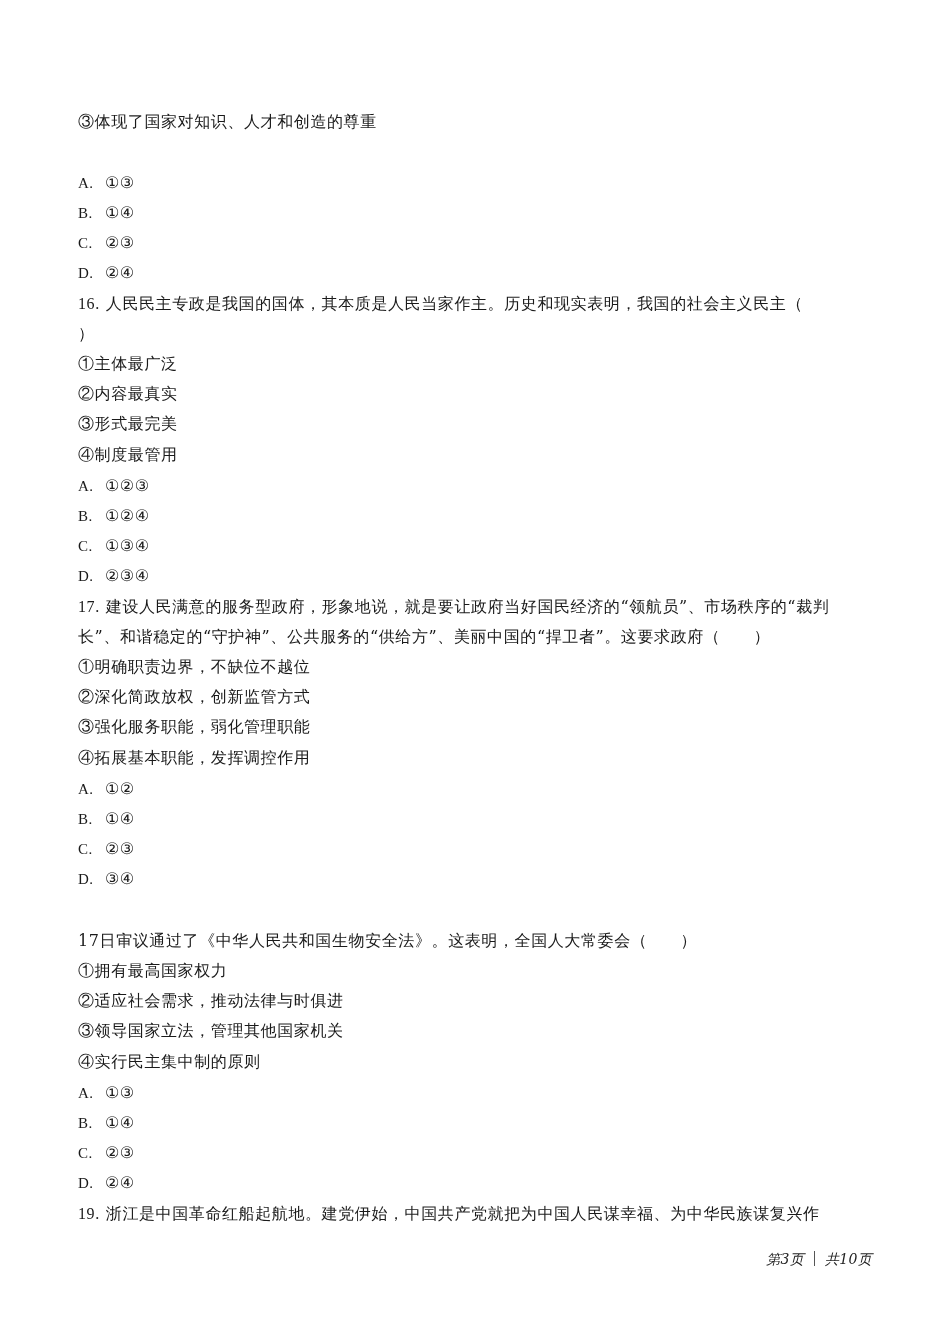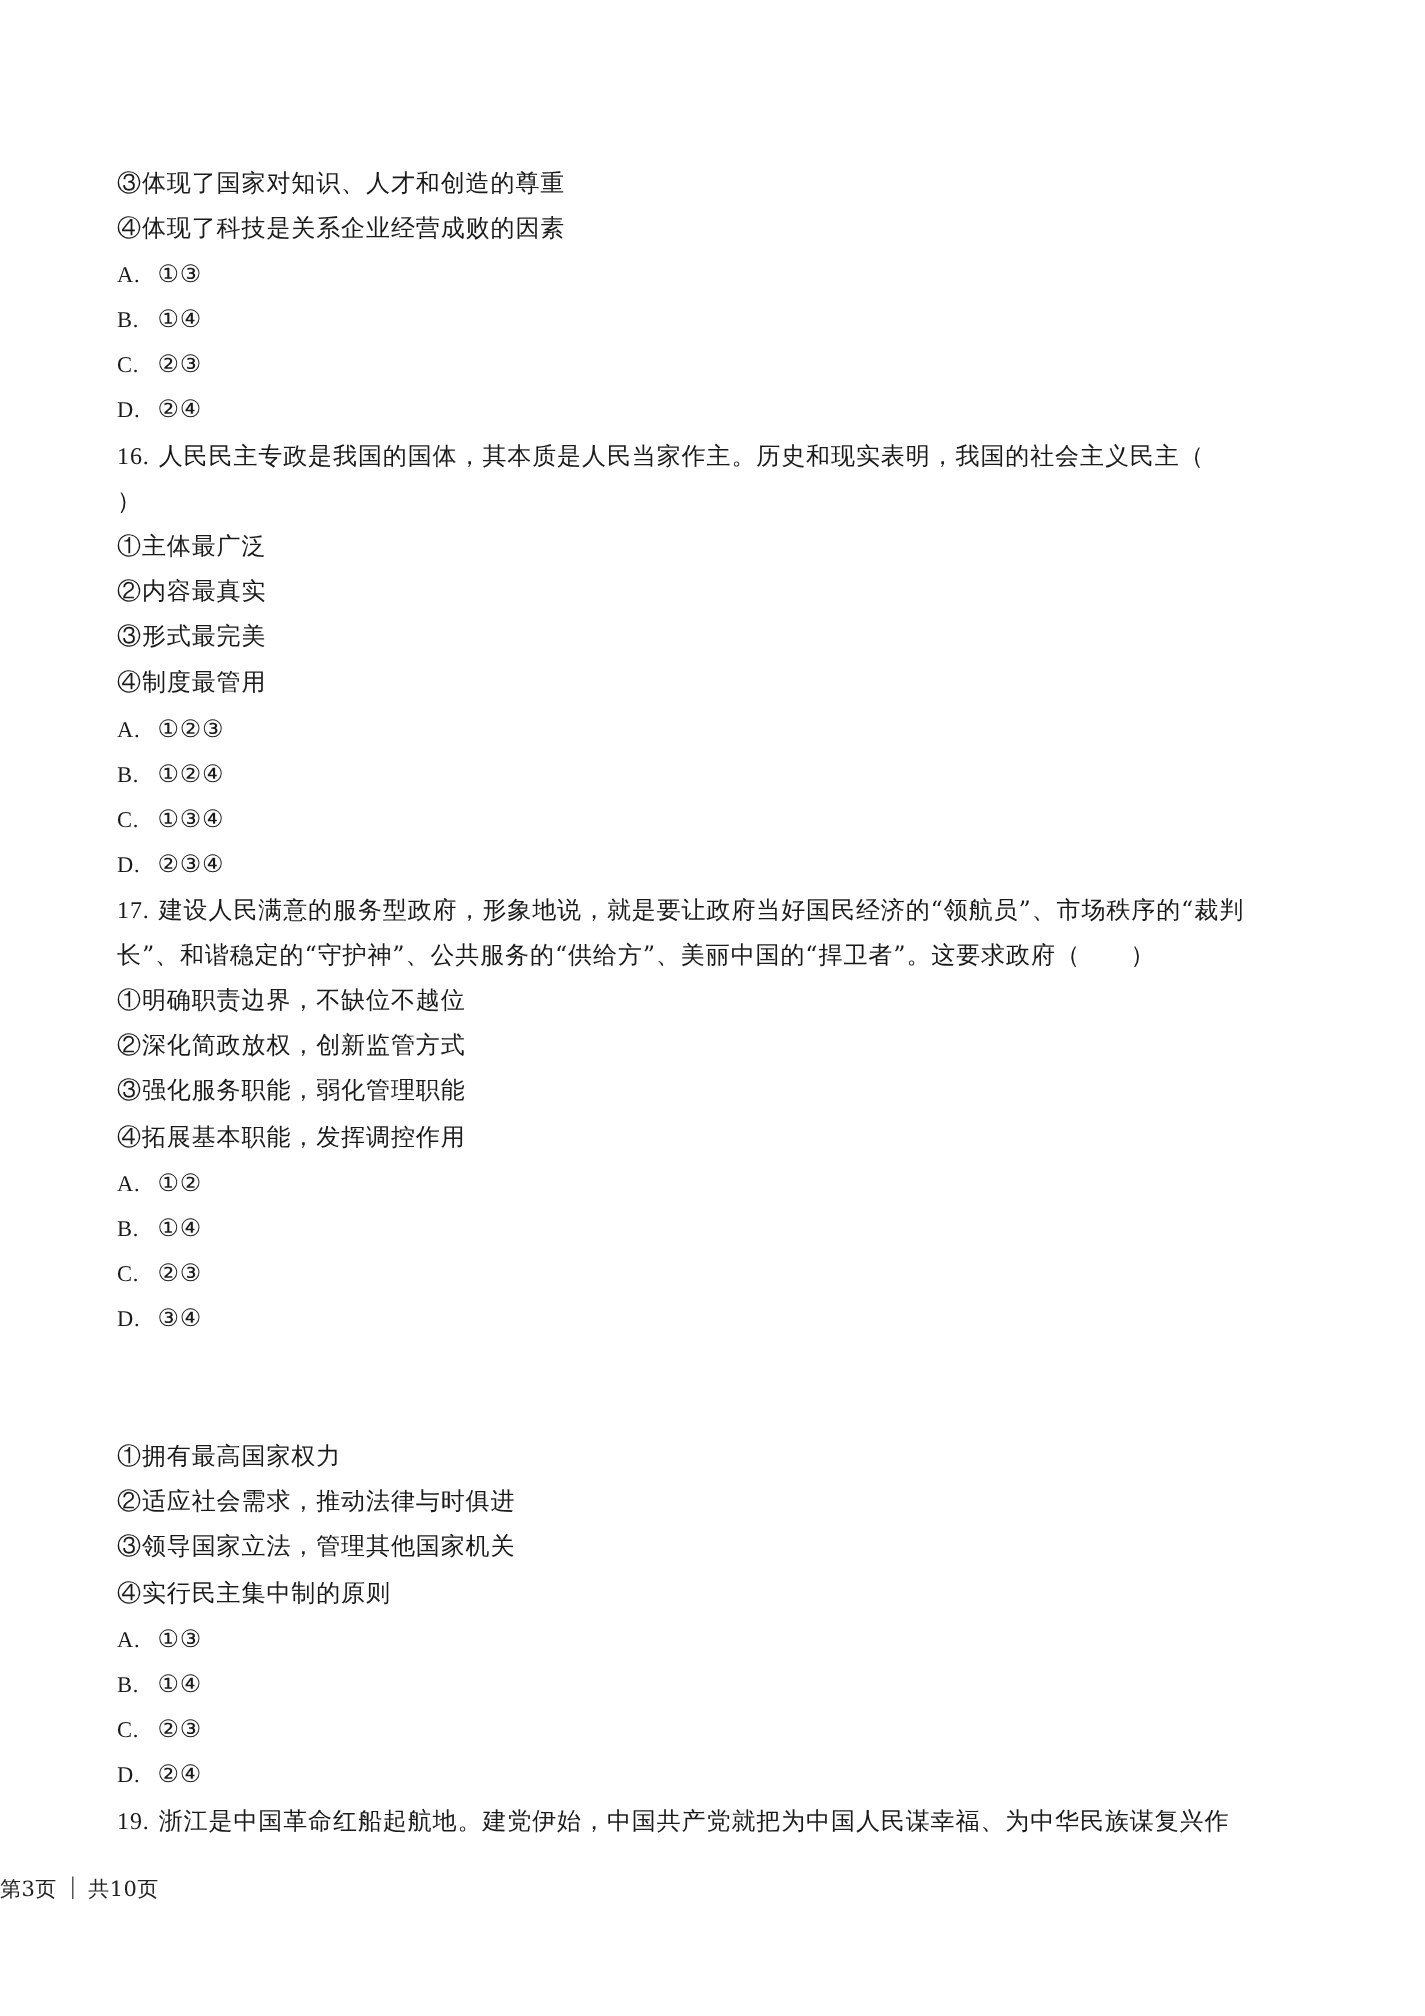--- a/index.html
+++ b/index.html
@@ -43,41 +43,41 @@
     .qnum {
       font-family: "Liberation Serif", serif;
       margin-right: 6px;
       margin-top: 22px;
     }
     .footer {
       position: absolute;
       top: 1251px;
       left: 0;
       width: 872px;
-      text-align: left;
+      text-align: right;
       font-size: 14px;
       color: #222;
       letter-spacing: 0.3px;
+      font-style: italic;
     }
     .footer .sep {
       display: inline-block;
       width: 1px;
       height: 15px;
       background: #555;
       margin: 0 10px;
       vertical-align: -2px;
     }
   </style>
 </head>
 <body>
 
 <div class="page">
 
   <div class="line" style="top:112px">③体现了国家对知识、人才和创造的尊重</div>
-  <div class="line" style="top:142px">④体现了科技是关系企业经营成败的因素</div>
 
   <div class="line opt" style="top:173px"><span class="letter">A.</span><span>①③</span></div>
   <div class="line opt" style="top:203px"><span class="letter">B.</span><span>①④</span></div>
   <div class="line opt" style="top:233px"><span class="letter">C.</span><span>②③</span></div>
   <div class="line opt" style="top:263px"><span class="letter">D.</span><span>②④</span></div>
 
   <div class="line" style="top:294px"><span class="qnum">16.</span><span>人民民主专政是我国的国体，其本质是人民当家作主。历史和现实表明，我国的社会主义民主（</span></div>
   <div class="line" style="top:324px">）</div>
   <div class="line" style="top:354px">①主体最广泛</div>
   <div class="line" style="top:384px">②内容最真实</div>
@@ -92,20 +92,21 @@
   <div class="line" style="top:627px">长”、和谐稳定的“守护神”、公共服务的“供给方”、美丽中国的“捍卫者”。这要求政府（　　）</div>
   <div class="line" style="top:657px">①明确职责边界，不缺位不越位</div>
   <div class="line" style="top:687px">②深化简政放权，创新监管方式</div>
   <div class="line" style="top:717px">③强化服务职能，弱化管理职能</div>
   <div class="line" style="top:748px">④拓展基本职能，发挥调控作用</div>
   <div class="line opt" style="top:779px"><span class="letter">A.</span><span>①②</span></div>
   <div class="line opt" style="top:809px"><span class="letter">B.</span><span>①④</span></div>
   <div class="line opt" style="top:839px"><span class="letter">C.</span><span>②③</span></div>
   <div class="line opt" style="top:869px"><span class="letter">D.</span><span>③④</span></div>
 
+  <div class="line" style="top:931px">17日审议通过了《中华人民共和国生物安全法》。这表明，全国人大常委会（　　）</div>
   <div class="line" style="top:961px">①拥有最高国家权力</div>
   <div class="line" style="top:991px">②适应社会需求，推动法律与时俱进</div>
   <div class="line" style="top:1021px">③领导国家立法，管理其他国家机关</div>
   <div class="line" style="top:1052px">④实行民主集中制的原则</div>
   <div class="line opt" style="top:1083px"><span class="letter">A.</span><span>①③</span></div>
   <div class="line opt" style="top:1113px"><span class="letter">B.</span><span>①④</span></div>
   <div class="line opt" style="top:1143px"><span class="letter">C.</span><span>②③</span></div>
   <div class="line opt" style="top:1173px"><span class="letter">D.</span><span>②④</span></div>
 
   <div class="line" style="top:1204px"><span class="qnum">19.</span><span>浙江是中国革命红船起航地。建党伊始，中国共产党就把为中国人民谋幸福、为中华民族谋复兴作</span></div>

